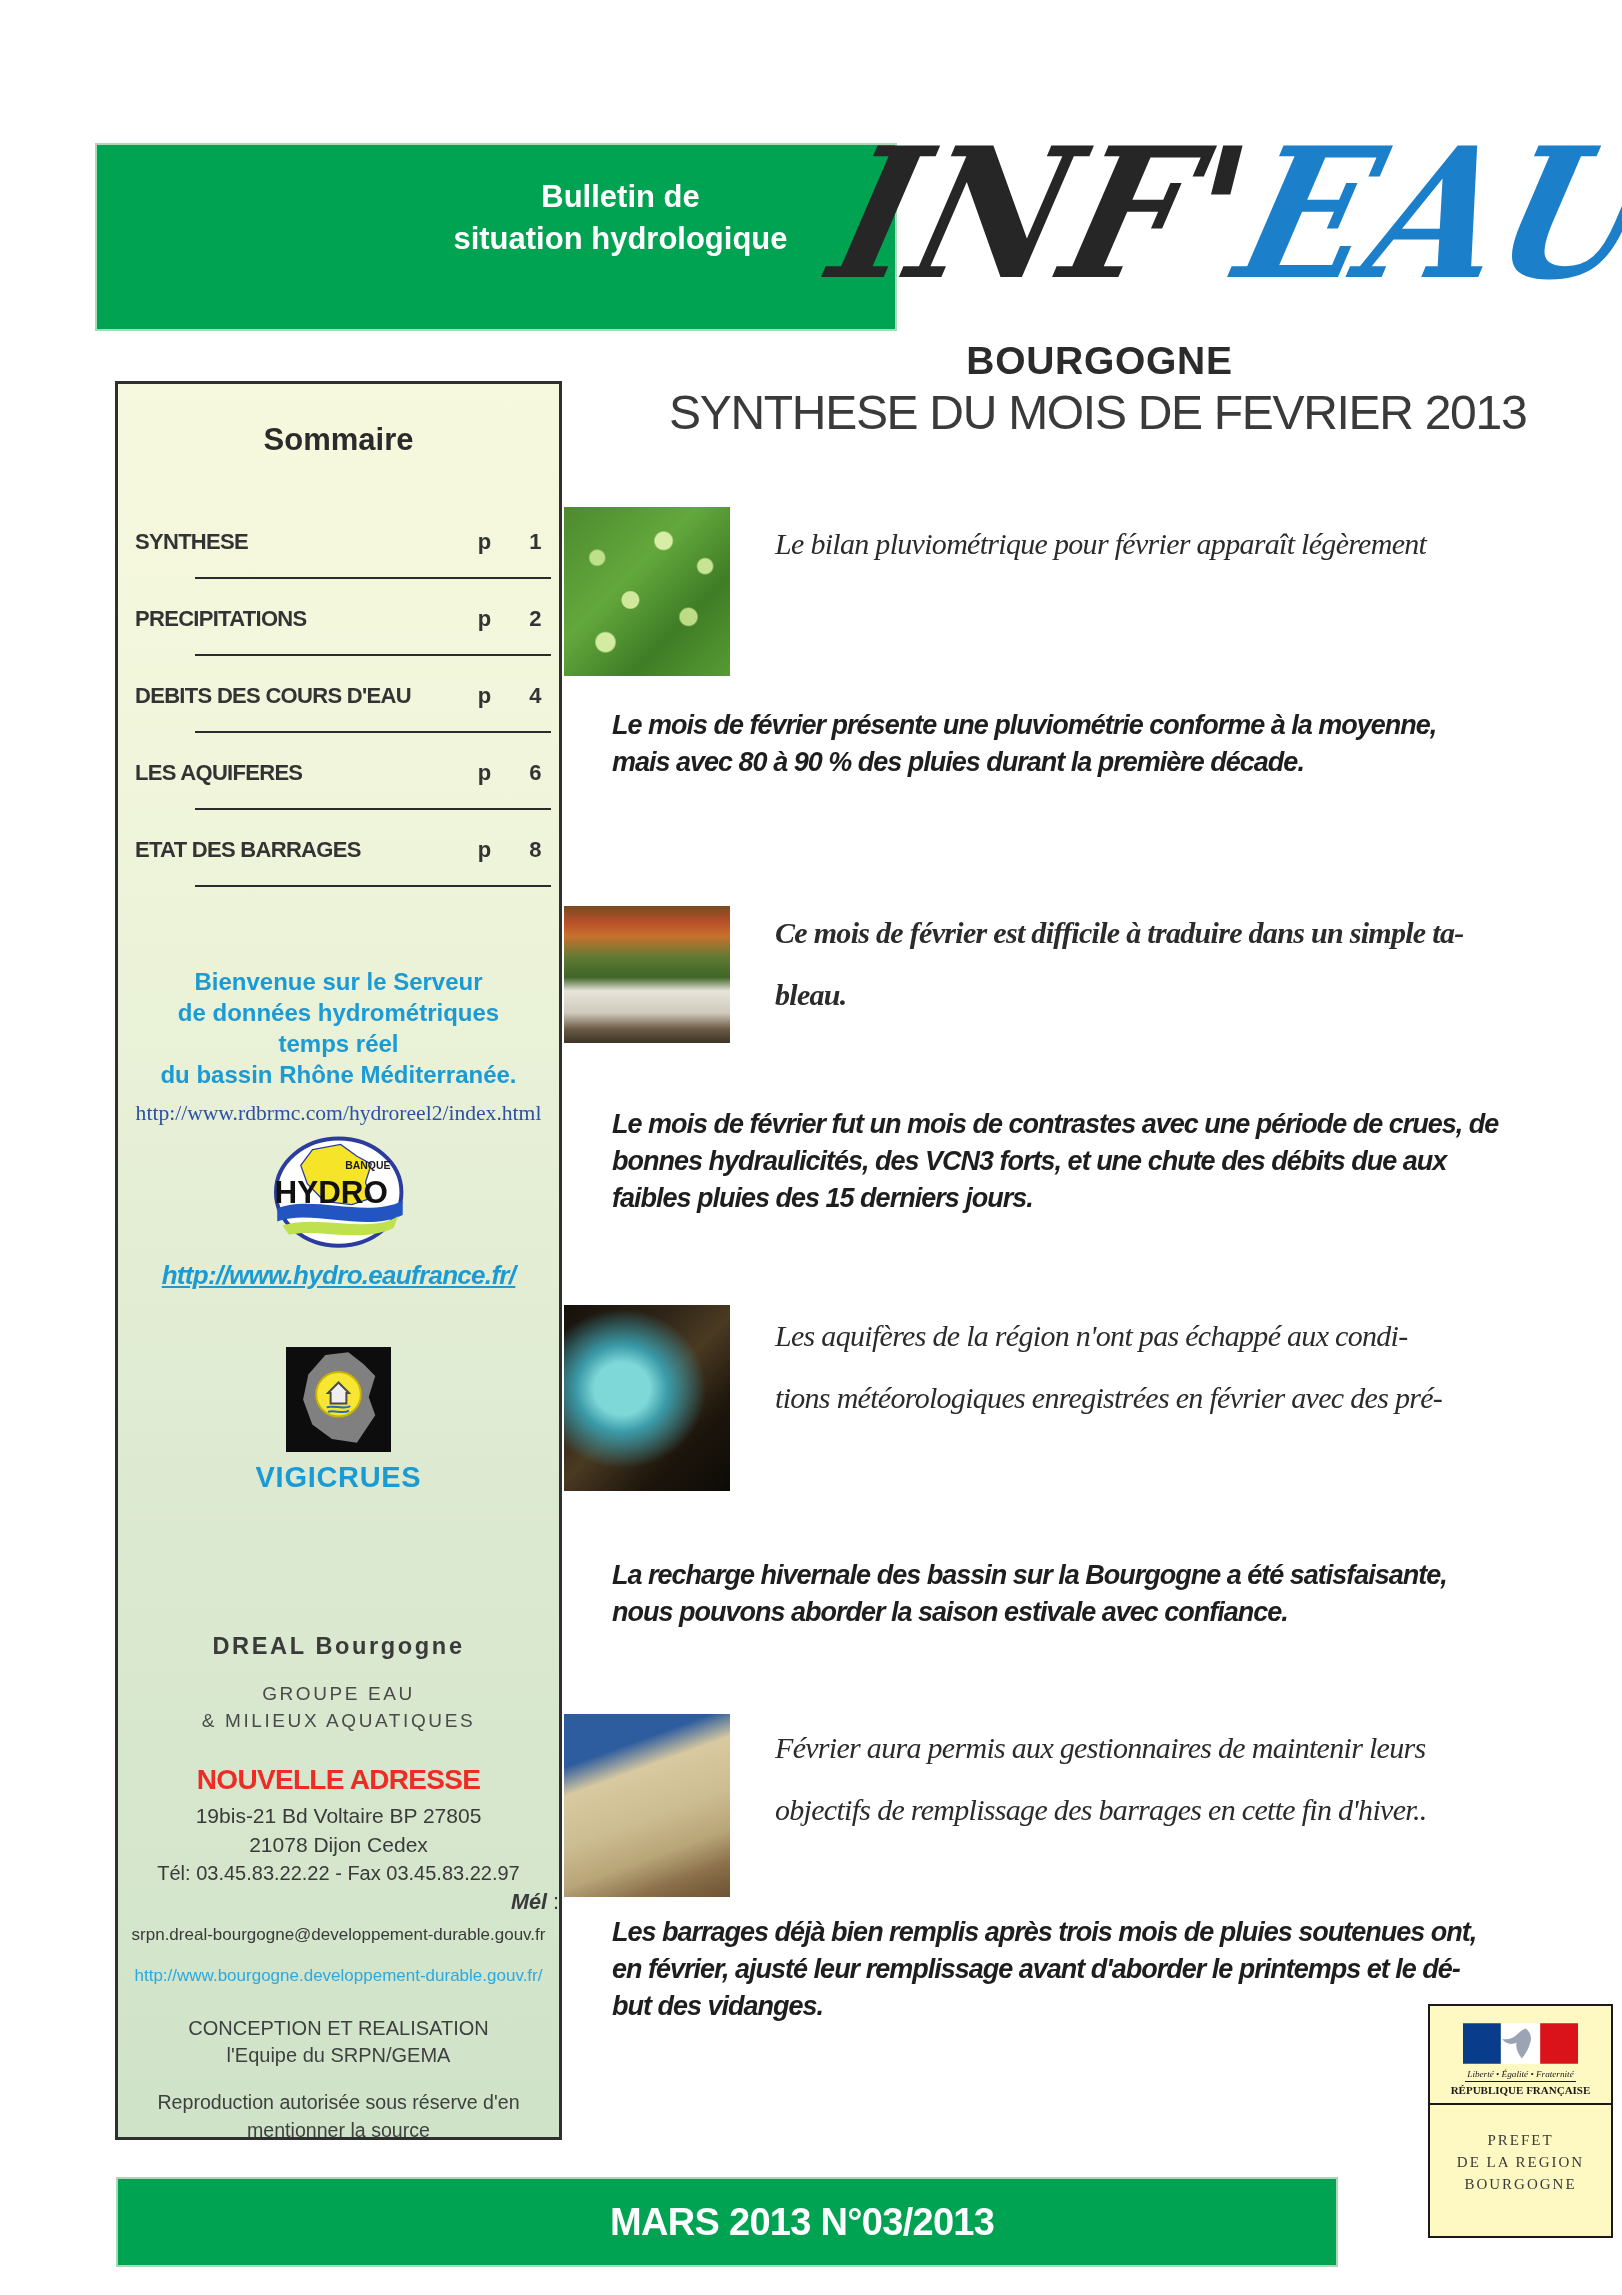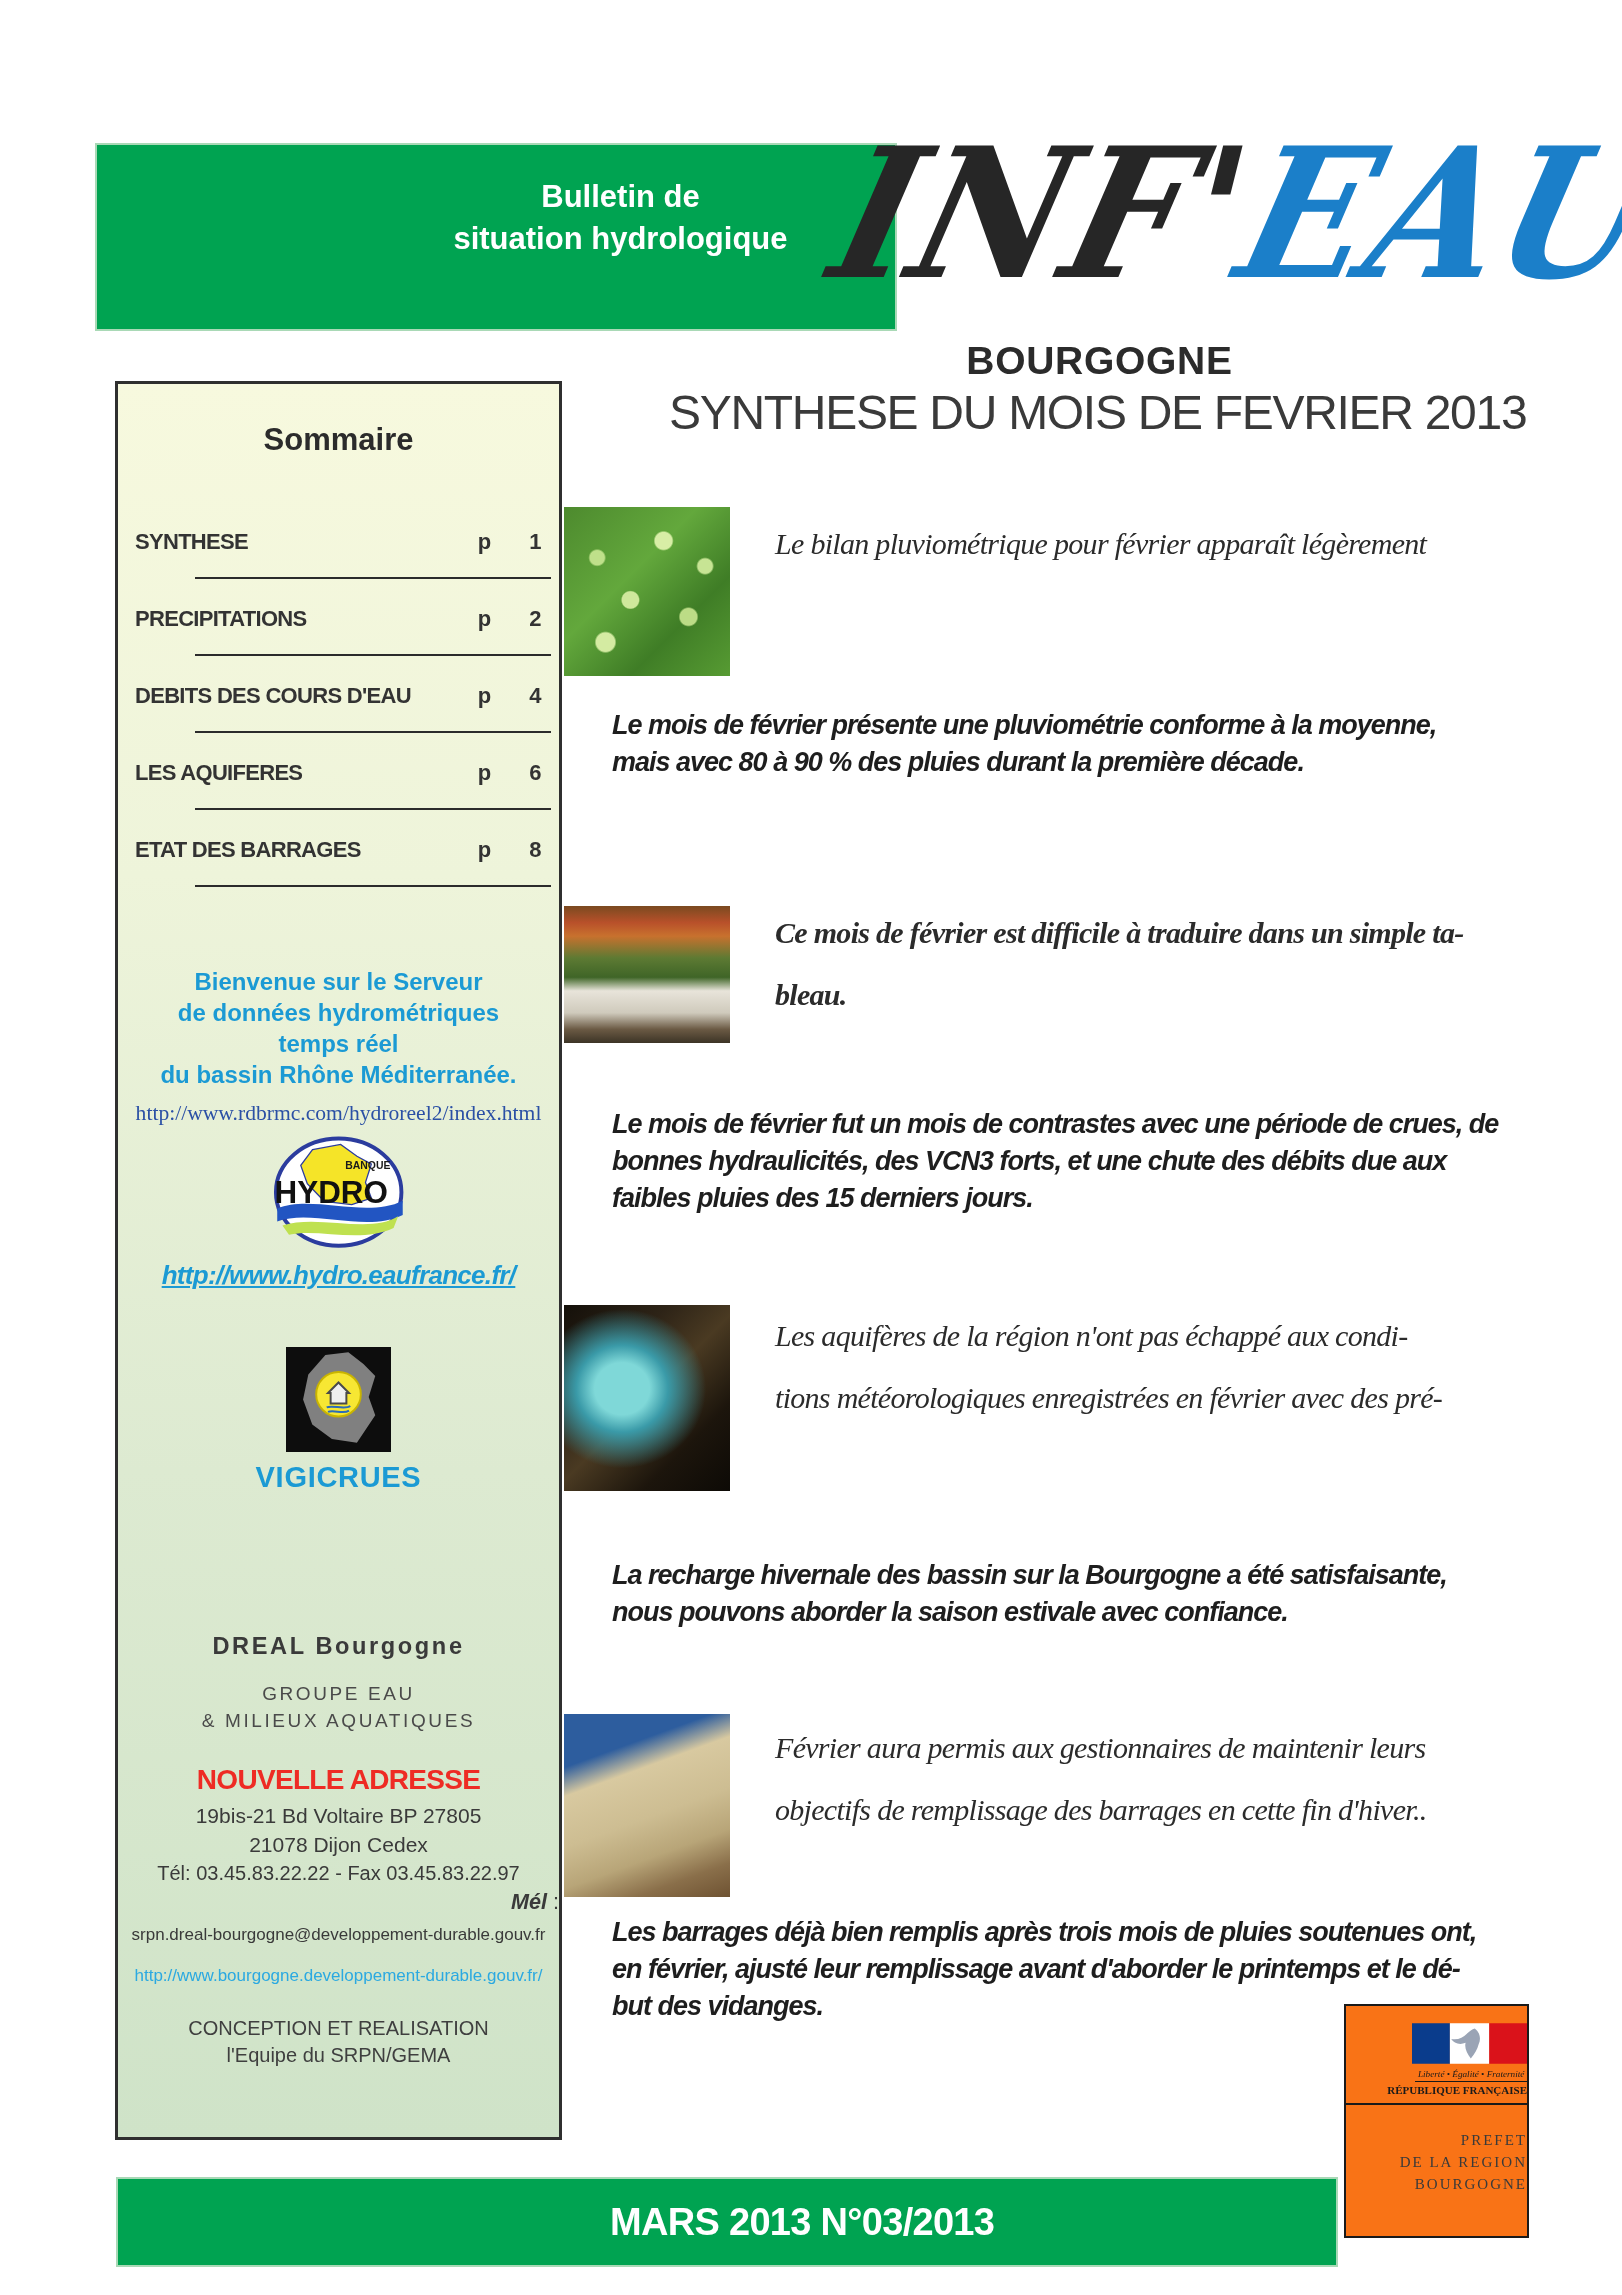--- a/index.html
+++ b/index.html
@@ -78,22 +78,22 @@
   .img-dam{left:564px;top:1714px;height:183px;
     background:linear-gradient(160deg,#2d5d9e 0%,#2d5d9e 22%,#d8c9a0 34%,#cdbd92 55%,#b8a578 72%,#8a6f4a 86%,#6e5232 100%);}
 
   
   .footer-bar{position:absolute;left:116px;top:2177px;width:1222px;height:90px;
               background:#00a351;border:2.6px solid #a9d9b6;box-sizing:border-box;}
   .footer-bar .issue{position:absolute;left:492px;top:50%;transform:translateY(-50%);
                      color:#ffffff;font-size:38px;font-weight:bold;letter-spacing:-0.7px;white-space:nowrap;}
 
   
-  .prefet-box{position:absolute;left:1344px;top:2004px;width:185px;height:234px;box-sizing:border-box;
-              border:2.6px solid #1a1a1a;background:#f97316;text-align:right;}
+  .prefet-box{position:absolute;left:1428px;top:2004px;width:185px;height:234px;box-sizing:border-box;
+              border:2.6px solid #1a1a1a;background:#fef9c3;text-align:center;}
   .rf-flag{margin-top:17px;}
   .motto{margin-top:2.6px;font-family:"Liberation Serif",serif;font-style:italic;font-size:9.2px;
          color:#1a1a1a;display:inline-block;border-bottom:0.7px solid #1a1a1a;padding:0 2.6px 2px 2.6px;}
   .republique{margin-top:2px;font-family:"Liberation Serif",serif;font-weight:bold;
               font-size:11px;color:#1a1a1a;}
   .prefet-divider{margin-top:7.9px;border-top:2px solid #1a1a1a;}
   .prefet-text{margin-top:23.6px;font-family:"Liberation Serif",serif;font-size:15px;color:#3a3a3a;
                letter-spacing:2px;line-height:22px;}
 </style>
 </head>
@@ -207,20 +207,24 @@
     <div class="mel">
       <span class="melb">Mél</span><span> :</span>
     </div>
     <div class="email">srpn.dreal-bourgogne@developpement-durable.gouv.fr</div>
     <a class="website" href="#">http://www.bourgogne.developpement-durable.gouv.fr/</a>
 
     <div class="conception">
       <div>CONCEPTION ET REALISATION</div>
       <div>l'Equipe du SRPN/GEMA</div>
     </div>
+    <div class="reproduction">
+      <div>Reproduction autorisée sous réserve d'en</div>
+      <div>mentionner la source</div>
+    </div>
   </aside>
 
   <div class="photo img-droplets"></div>
   <div class="ital" style="left:775px;top:503px;margin-top:24px;">
     <div>Le bilan pluviométrique pour février apparaît légèrement</div>
   </div>
   <div class="boldp" style="left:612px;top:707px;">
     <div>Le mois de février présente une pluviométrie conforme à la moyenne,</div>
     <div>mais avec 80 à 90 % des pluies durant la première décade.</div>
   </div>

